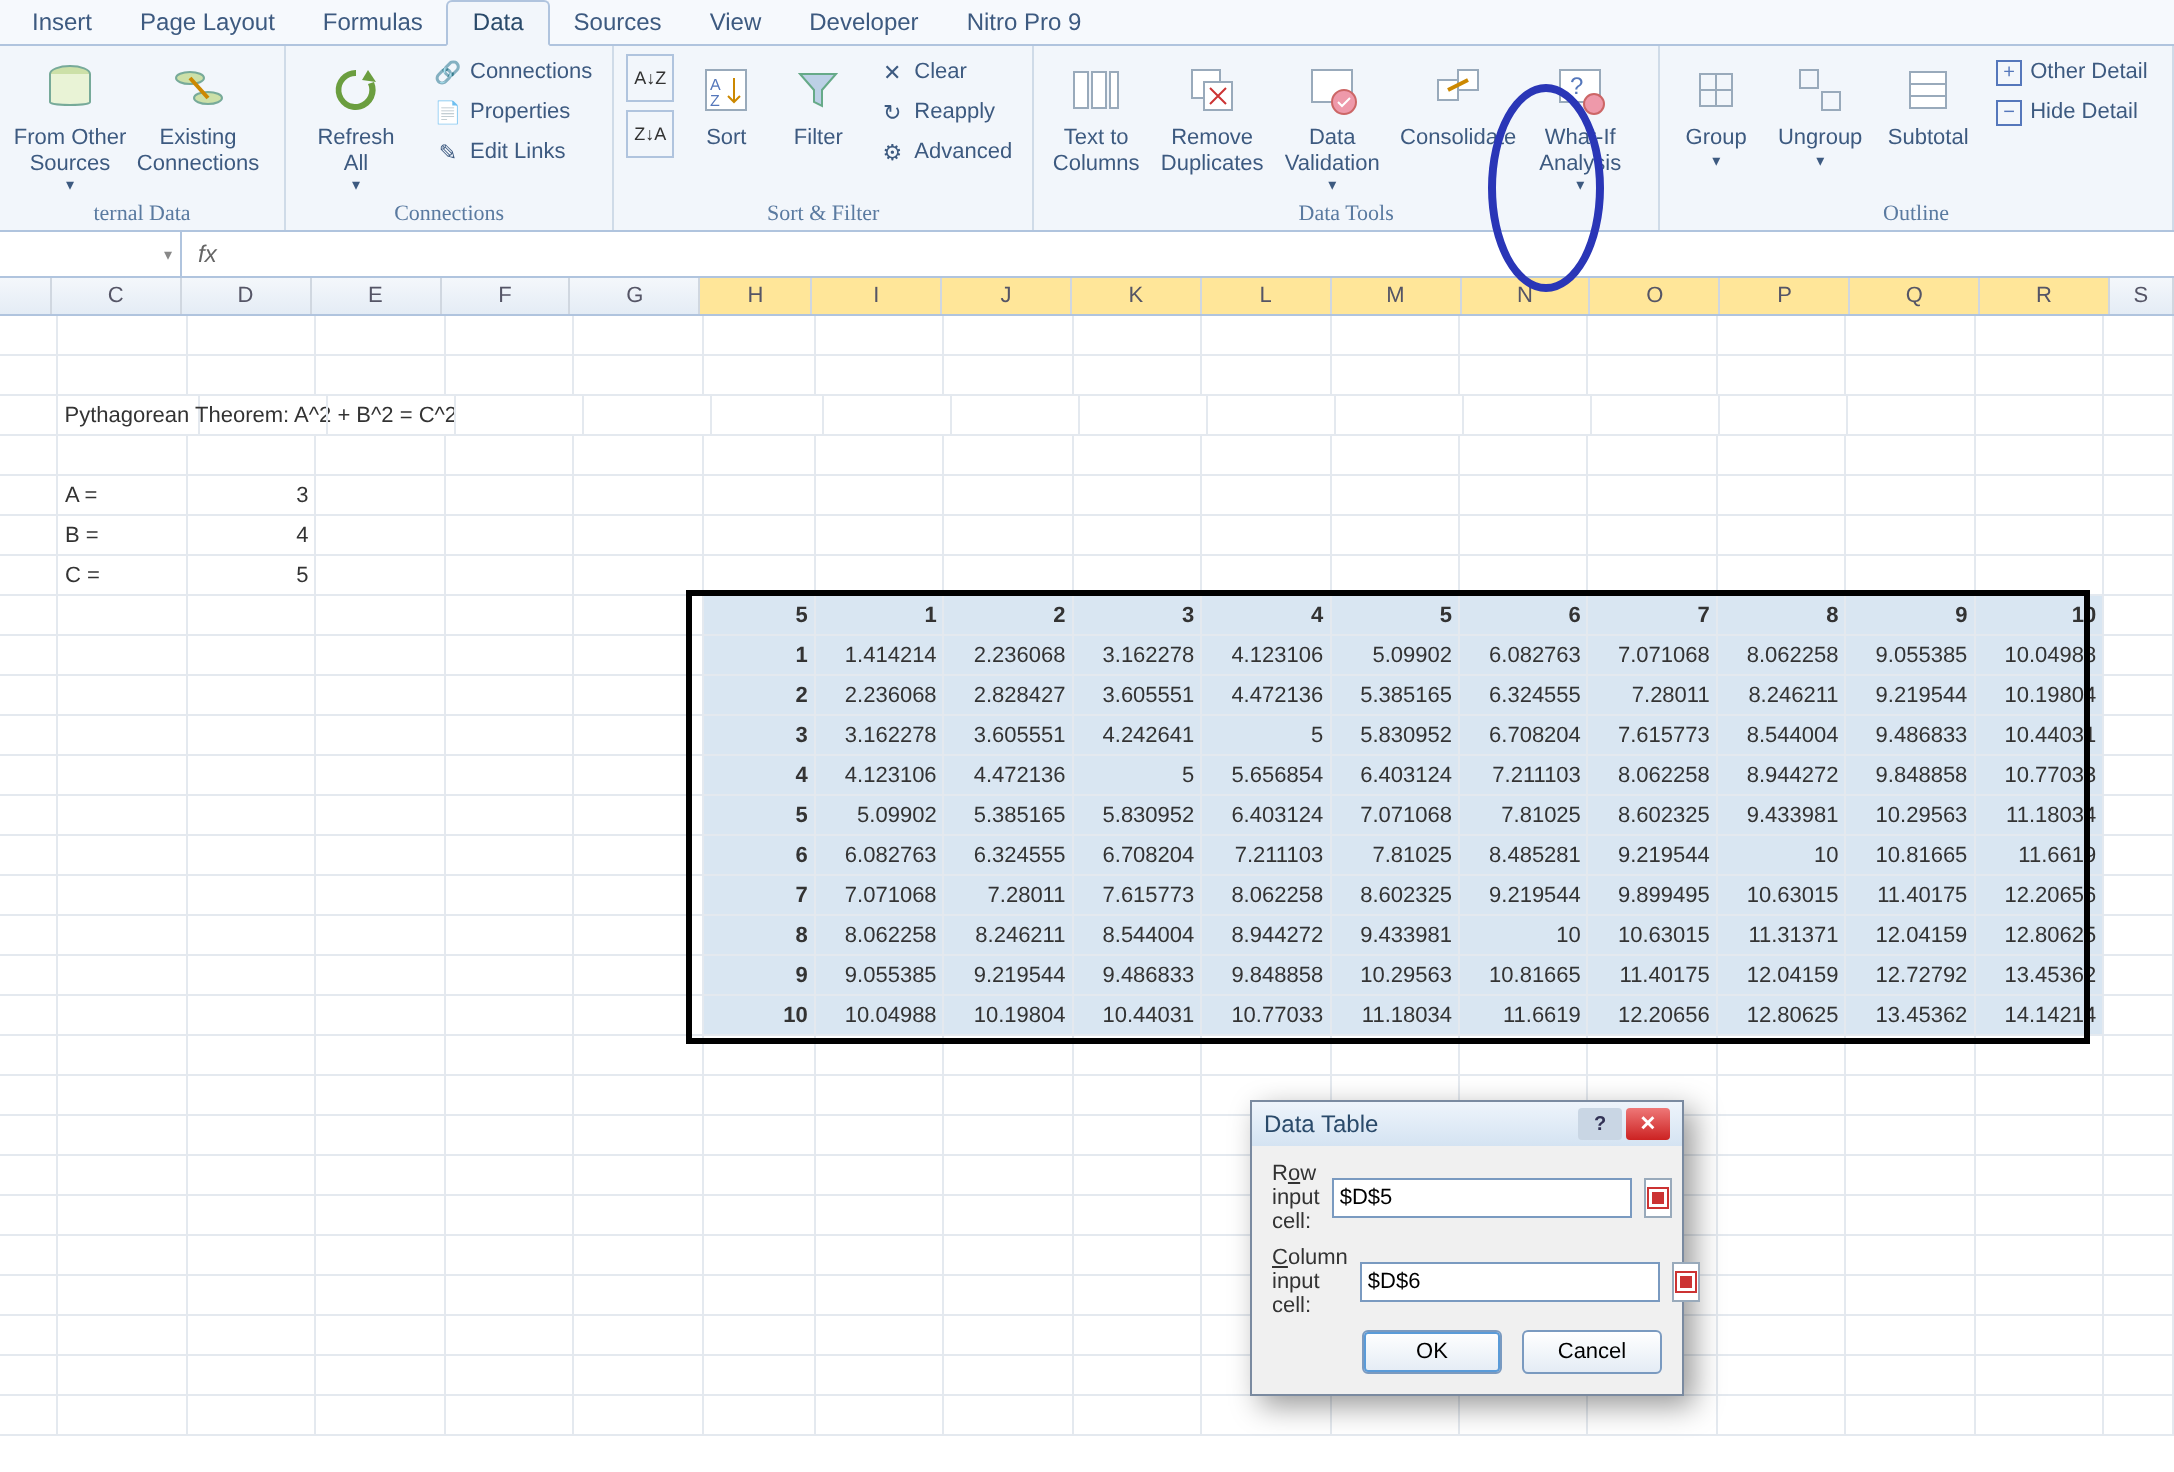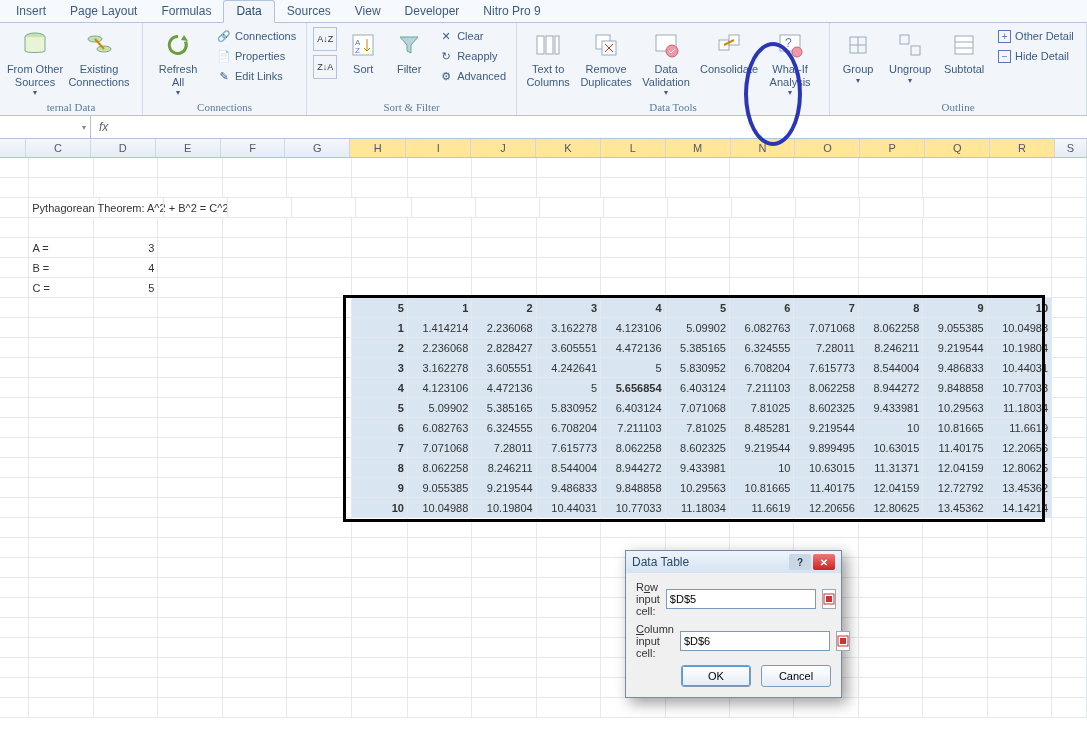--- a/index.html
+++ b/index.html
@@ -541,21 +541,21 @@
           <div class="cell" style="width: 25px;"></div>
           <div class="cell" style="width: 64px;"></div>
           <div class="cell" style="width: 64px;"></div>
           <div class="cell" style="width: 64px;"></div>
           <div class="cell" style="width: 64px;"></div>
           <div class="cell" style="width: 64px;"></div>
           <div class="cell right dt-cell" style="width: 55px; font-weight: bold;">4</div>
           <div class="cell right dt-cell" style="width: 64px;">4.123106</div>
           <div class="cell right dt-cell" style="width: 64px;">4.472136</div>
           <div class="cell right dt-cell" style="width: 64px;">5</div>
-          <div class="cell right dt-cell" style="width: 64px; font-weight: bold;">5.656854</div>
+          <div class="cell right dt-cell" style="width: 64px;">5.656854</div>
           <div class="cell right dt-cell" style="width: 64px;">6.403124</div>
           <div class="cell right dt-cell" style="width: 64px;">7.211103</div>
           <div class="cell right dt-cell" style="width: 64px;">8.062258</div>
           <div class="cell right dt-cell" style="width: 64px;">8.944272</div>
           <div class="cell right dt-cell" style="width: 64px;">9.848858</div>
           <div class="cell right dt-cell" style="width: 64px;">10.77033</div>
           <div class="cell" style="width: 31px;"></div>
         </div>
         <div class="row">
           <div class="cell" style="width: 25px;"></div>

